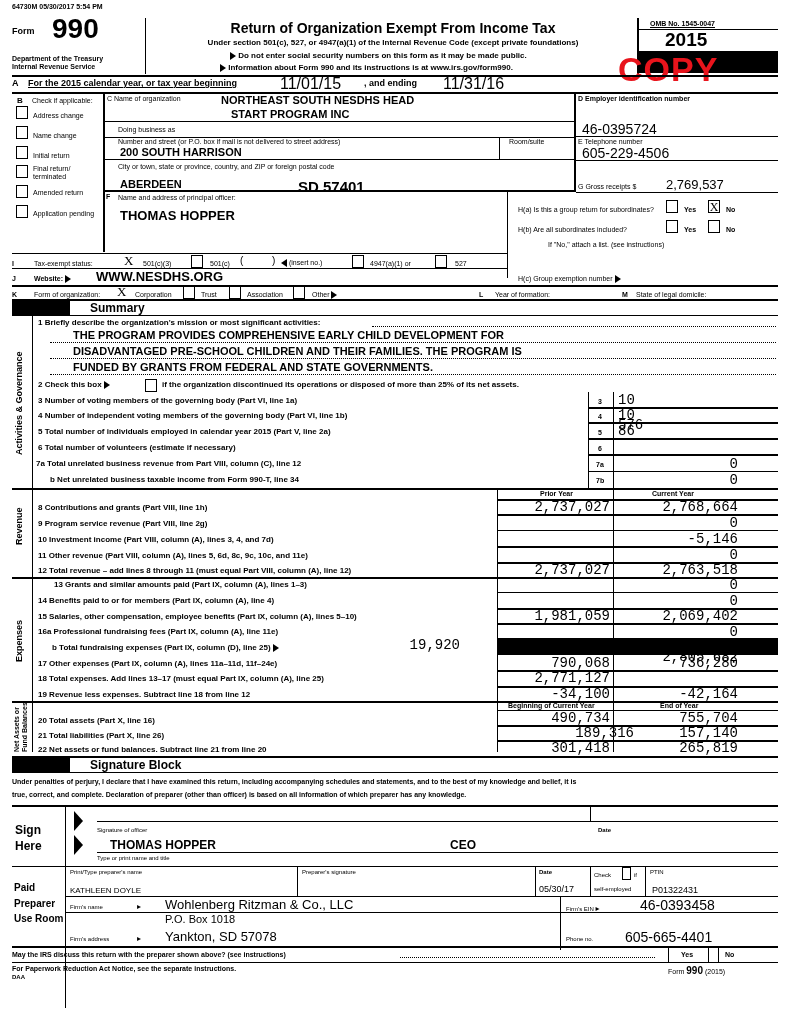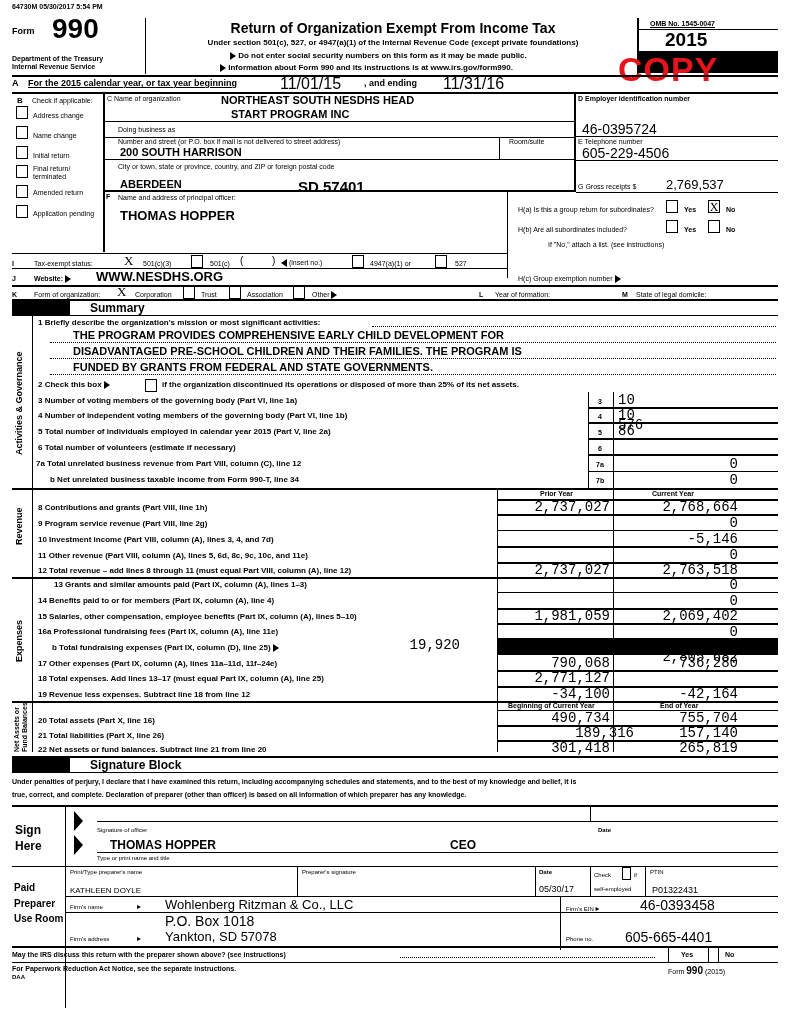--- a/index.html
+++ b/index.html
@@ -340,21 +340,21 @@
 <div class="hl" style="left:65px;top:896px;width:713px;"></div>
 
 <div class="abs" style="left:70px;top:904px;font-size:6px;">Firm's name</div>
 <div class="abs" style="left:137px;top:902px;font-size:8px;">▸</div>
 <div class="abs mono" style="left:165px;top:897px;font-size:13px;">Wohlenberg Ritzman &amp; Co., LLC</div>
 <div class="vl" style="left:560px;top:896px;height:54px;"></div>
 <div class="abs" style="left:566px;top:904px;font-size:6px;"><span>Firm's EIN</span> <span style="font-size:8px;">▸</span></div>
 <div class="abs mono" style="left:640px;top:897px;font-size:14px;">46-0393458</div>
 <div class="hl" style="left:65px;top:912px;width:713px;"></div>
 
-<div class="abs mono" style="left:165px;top:913px;font-size:14px;">P.O. Box 1018</div>
+<div class="abs mono" style="left:165px;top:913px;font-size:11px;">P.O. Box 1018</div>
 <div class="abs" style="left:70px;top:936px;font-size:6px;">Firm's address</div>
 <div class="abs" style="left:137px;top:934px;font-size:8px;">▸</div>
 <div class="abs mono" style="left:165px;top:929px;font-size:13px;">Yankton, SD  57078</div>
 <div class="abs" style="left:566px;top:936px;font-size:6px;">Phone no.</div>
 <div class="abs mono" style="left:625px;top:929px;font-size:14px;">605-665-4401</div>
 <div class="hl2" style="left:12px;top:946px;width:766px;"></div>
 
 <div class="abs tiny bold" style="left:12px;top:951px;">May the IRS discuss this return with the preparer shown above? (see instructions)</div>
 <div class="abs dots" style="left:400px;top:957px;width:255px;"></div>
 <div class="vl" style="left:668px;top:946px;height:16px;"></div>

